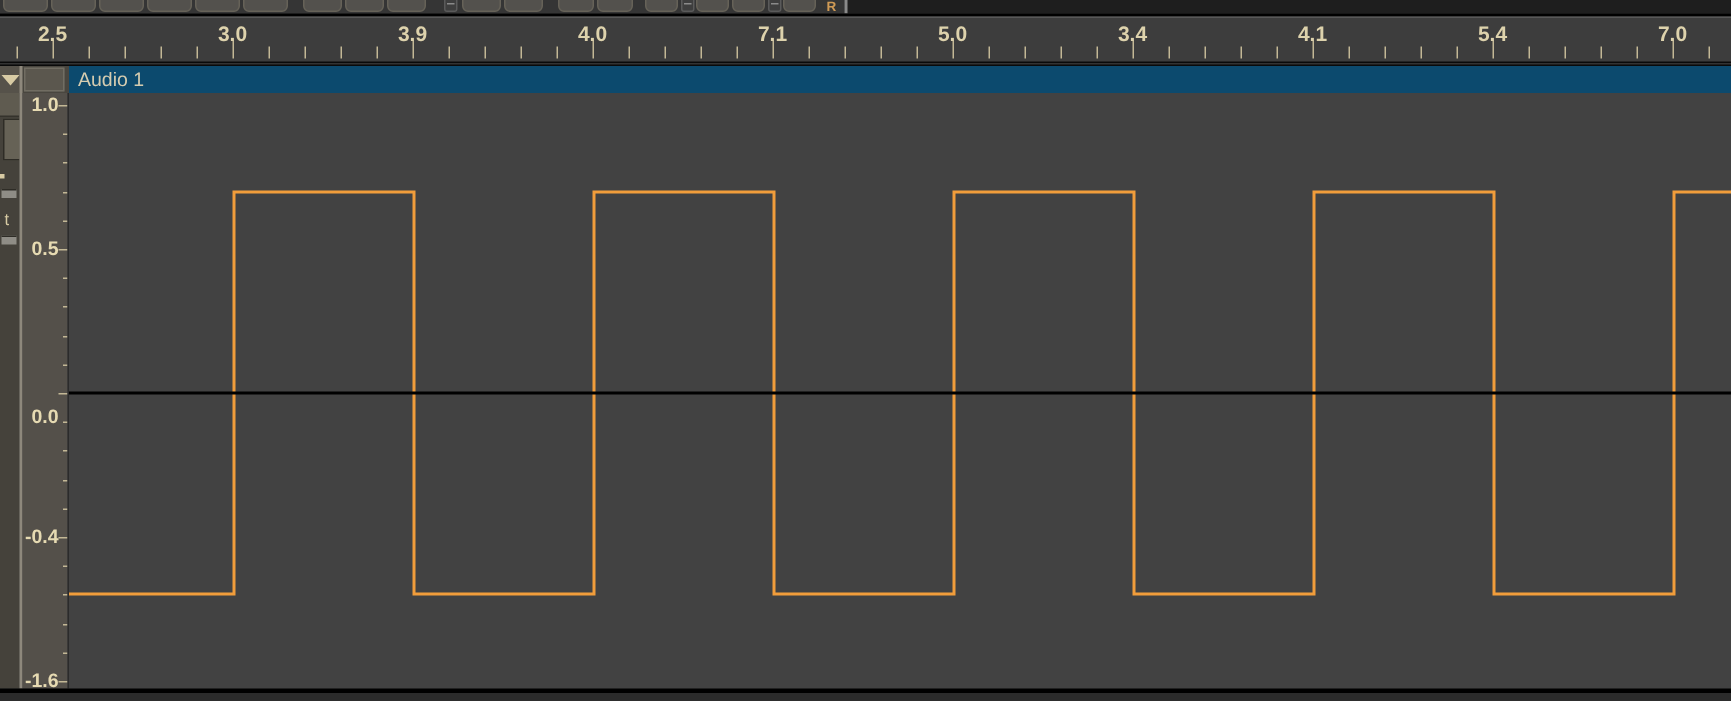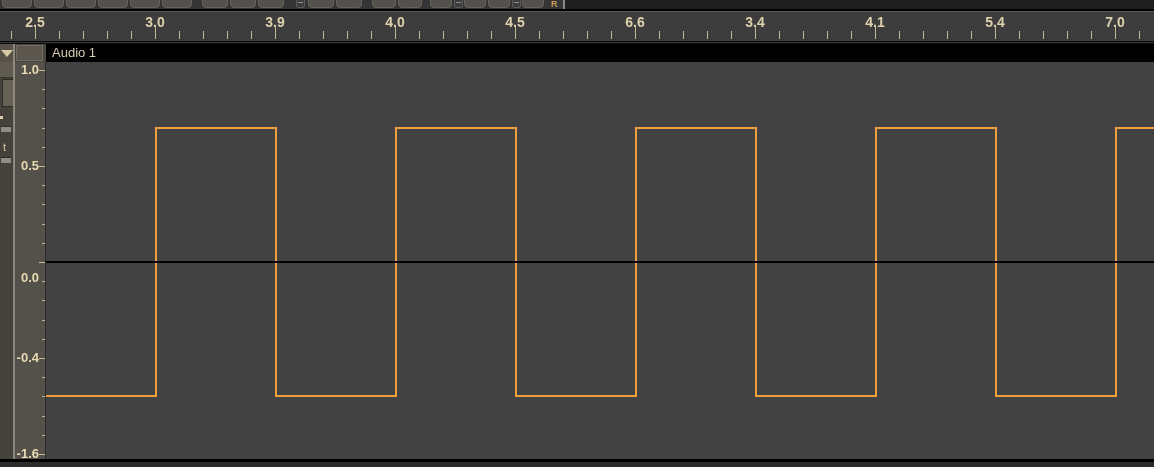--- a/index.html
+++ b/index.html
@@ -108,27 +108,27 @@
       <div class="tl-tick minor" style="left: 323px;"></div>
       <div class="tl-tick minor" style="left: 347px;"></div>
       <div class="tl-tick minor" style="left: 371px;"></div>
       <div class="tl-tick major" style="left: 395px;"></div>
       <div class="tl-label" style="left: 395px;">4.0</div>
       <div class="tl-tick minor" style="left: 419px;"></div>
       <div class="tl-tick minor" style="left: 443px;"></div>
       <div class="tl-tick minor" style="left: 467px;"></div>
       <div class="tl-tick minor" style="left: 491px;"></div>
       <div class="tl-tick major" style="left: 515px;"></div>
-      <div class="tl-label" style="left: 515px;">4.5</div>
+      <div class="tl-label" style="left: 515px;">7.1</div>
       <div class="tl-tick minor" style="left: 539px;"></div>
       <div class="tl-tick minor" style="left: 563px;"></div>
       <div class="tl-tick minor" style="left: 587px;"></div>
       <div class="tl-tick minor" style="left: 611px;"></div>
       <div class="tl-tick major" style="left: 635px;"></div>
-      <div class="tl-label" style="left: 635px;">6.6</div>
+      <div class="tl-label" style="left: 635px;">5.0</div>
       <div class="tl-tick minor" style="left: 659px;"></div>
       <div class="tl-tick minor" style="left: 683px;"></div>
       <div class="tl-tick minor" style="left: 707px;"></div>
       <div class="tl-tick minor" style="left: 731px;"></div>
       <div class="tl-tick major" style="left: 755px;"></div>
       <div class="tl-label" style="left: 755px;">3.4</div>
       <div class="tl-tick minor" style="left: 779px;"></div>
       <div class="tl-tick minor" style="left: 803px;"></div>
       <div class="tl-tick minor" style="left: 827px;"></div>
       <div class="tl-tick minor" style="left: 851px;"></div>
@@ -150,21 +150,21 @@
     </div>
   <div class="tl-border"></div>
 
   <div class="hdr-row">
     <div class="hdr-collapse">
       <div class="tri"></div>
     </div>
     <div class="hdr-rulerhead">
       <div class="raised"></div>
     </div>
-    <div class="clip-title" style="background: #000000;">
+    <div class="clip-title" style="background: #0c4a6e;">
       <span>Audio 1</span>
     </div>
   </div>
 
   <div class="body">
     <div class="sliver" style="background: rgb(69, 66, 59);">
       <div class="sliver-block"></div>
       <div class="sliver-btn"></div>
       <div class="sliver-dash"></div>
       <div class="sliver-bar1"></div>

